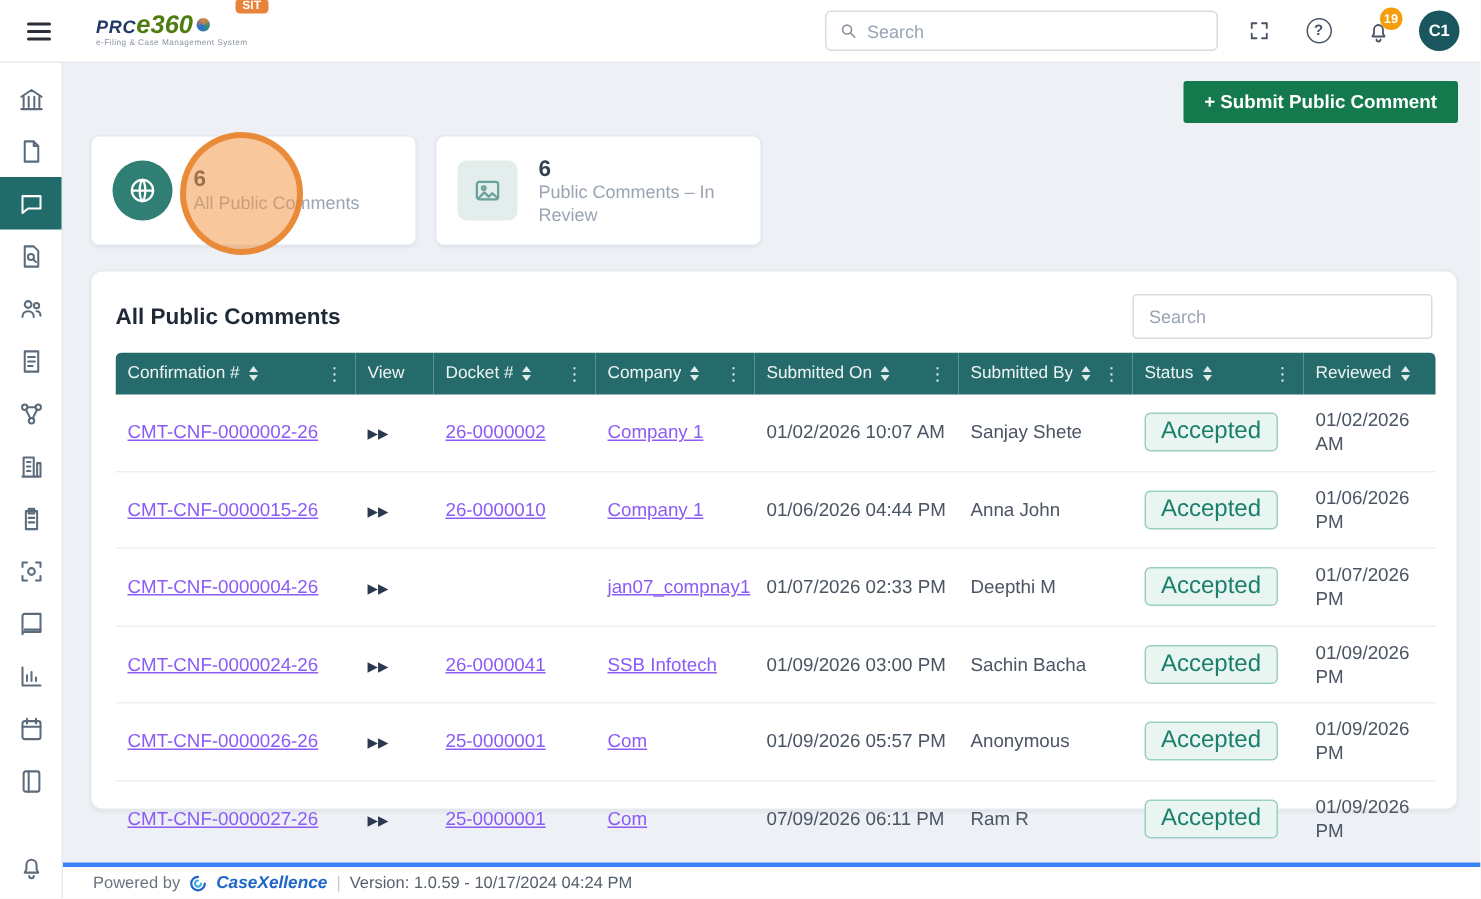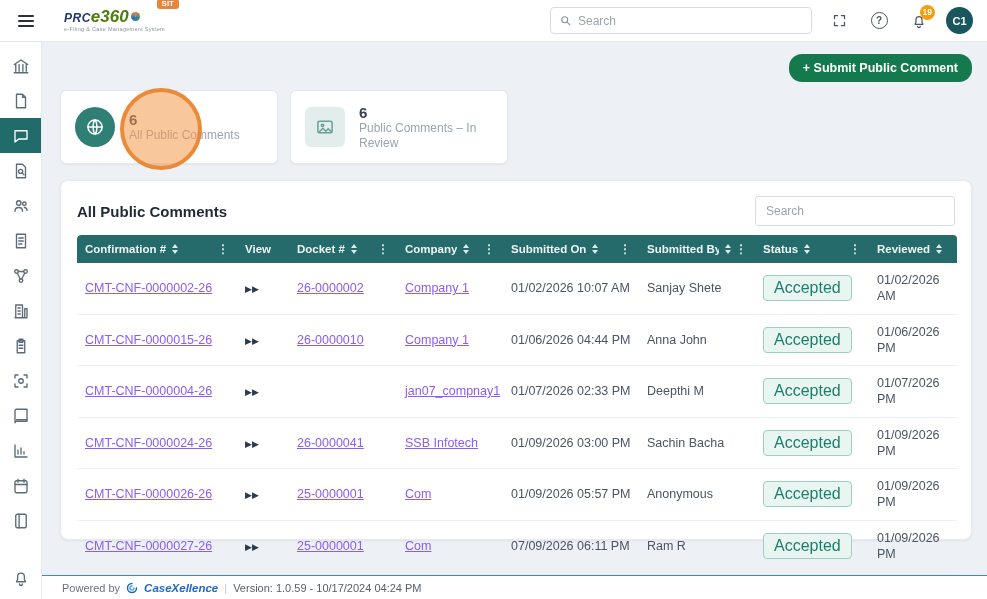--- a/index.html
+++ b/index.html
@@ -30,58 +30,58 @@
   .side-item { height:35px; display:flex; align-items:center; justify-content:center; color:#5c6b7a; cursor:pointer; }
   .side-item svg { width:18px; height:18px; }
   .side-item.active { background:#226b6b; color:#fff; }
   .side-spacer { flex:1; }
 
   
   .main { position:absolute; top:42px; left:42px; right:0; bottom:24px; overflow:hidden; }
   .crumbs { position:absolute; left:20px; top:18px; font-size:12.5px; color:#6b7280; }
   .crumb-link { color:#0f7b6f; text-decoration:none; cursor:pointer; }
   .crumb-cur { color:#555f6b; }
-  .submit-btn { position:absolute; right:15px; top:12px; height:28px; background:#147a4d; color:#fff; border:none; border-radius:13px; font-size:12.5px; font-weight:bold; padding:0 14px; cursor:pointer; font-family:"Liberation Sans",sans-serif; }
+  .submit-btn { position:absolute; right:15px; top:12px; height:28px; background:#147a4d; color:#fff; border:none; border-radius:2px; font-size:12.5px; font-weight:bold; padding:0 14px; cursor:pointer; font-family:"Liberation Sans",sans-serif; }
 
   .cards { position:absolute; left:18px; top:48px; display:flex; gap:12px; }
   .card { background:#fff; border:1px solid #e4e8ef; border-radius:6px; width:218px; height:74px; display:flex; align-items:center; padding:0 14px; gap:14px; box-shadow:0 1px 2px rgba(16,24,40,.05); cursor:pointer; }
   .card-icon-round { width:40px; height:40px; border-radius:50%; background:#2f7f74; color:#fff; display:flex; align-items:center; justify-content:center; flex:none; }
   .card-icon-square { width:40px; height:40px; border-radius:6px; background:#e3edec; color:#67a199; display:flex; align-items:center; justify-content:center; flex:none; }
   .card-icon-round svg, .card-icon-square svg { width:20px; height:20px; }
   .card-val { font-size:15px; font-weight:bold; color:#374151; }
   .card-label { font-size:12px; color:#9aa4b2; line-height:1.25; max-width:150px; }
 
   .hl-circle { position:absolute; left:78px; top:46px; width:82px; height:82px; border-radius:50%; background:rgba(242,153,74,.55); border:4px solid rgba(230,124,34,.8); z-index:6; pointer-events:none; }
 
   
   .panel { position:absolute; left:18px; top:138px; width:912px; height:360px; background:#fff; border:1px solid #e6e9ee; border-radius:8px; box-shadow:0 1px 3px rgba(16,24,40,.06); padding:10px 16px 8px; }
   .panel-head { display:flex; align-items:center; justify-content:space-between; height:40px; }
   .panel-title { font-size:15px; font-weight:bold; color:#1f2937; }
   .panel-search { width:200px; height:30px; border:1px solid #d7dce2; border-radius:3px; padding:0 10px; font-size:12px; color:#374151; outline:none; font-family:"Liberation Sans",sans-serif; }
   .panel-search::placeholder { color:#9aa4b2; }
 
   .tbl-wrap { width:880px; overflow:hidden; margin-top:4px; border-radius:4px 4px 0 0; }
   table { border-collapse:collapse; table-layout:fixed; width:912px; }
-  thead th { background:#266b6b; color:#eef4f4; font-size:11.5px; font-weight:bold; text-align:right; padding:5px 8px; height:28px; }
+  thead th { background:#266b6b; color:#eef4f4; font-size:11.5px; font-weight:normal; text-align:right; padding:5px 8px; height:28px; }
   thead th:first-child { border-radius:4px 0 0 0; }
   .thf { display:flex; align-items:center; }
   .th-label { white-space:nowrap; overflow:hidden; }
   .sort { display:inline-flex; flex-direction:column; gap:2px; margin-left:6px; cursor:pointer; }
   .sort i { width:0; height:0; border-left:3.5px solid transparent; border-right:3.5px solid transparent; }
   .sort .up { border-bottom:4px solid rgba(255,255,255,.85); }
   .sort .down { border-top:4px solid rgba(255,255,255,.85); }
   .dots { margin-left:auto; font-size:12px; opacity:.9; cursor:pointer; padding-left:4px; }
   tbody td { font-size:12.5px; color:#4b5563; padding:9px 8px; border-bottom:1px solid #edf0f3; height:38px; vertical-align:middle; overflow:hidden; white-space:nowrap; }
   .cell-link { color:#8b5cf6; text-decoration:underline; cursor:pointer; }
   .view-ic { color:#2b3950; font-size:9px; letter-spacing:0px; cursor:pointer; }
   .badge { display:inline-block; padding:3px 10px; border:1px solid #9ccfc3; background:#e8f5f1; color:#1b7f6c; border-radius:4px; font-size:16px; }
   .rev div { line-height:1.3; white-space:nowrap; }
 
   
-  .footer { position:absolute; left:42px; right:0; bottom:0; height:24px; background:#fff; border-top:1px solid #3b82f6; display:flex; align-items:center; padding:0 20px; gap:6px; font-size:11px; color:#6b7280; z-index:20; }
+  .footer { position:absolute; left:42px; right:0; bottom:0; height:24px; background:#fff; border-top:3px solid #3b82f6; display:flex; align-items:center; padding:0 20px; gap:6px; font-size:11px; color:#6b7280; z-index:20; }
   .fx-brand { color:#1e66c8; font-weight:bold; font-style:italic; font-size:11.5px; }
   .f-sep { color:#c3cad2; }
   .f-version { color:#555f6b; }
 </style>
 </head>
 <body>
 
 <header class="topbar">
   <div class="burger">
       <span></span>

